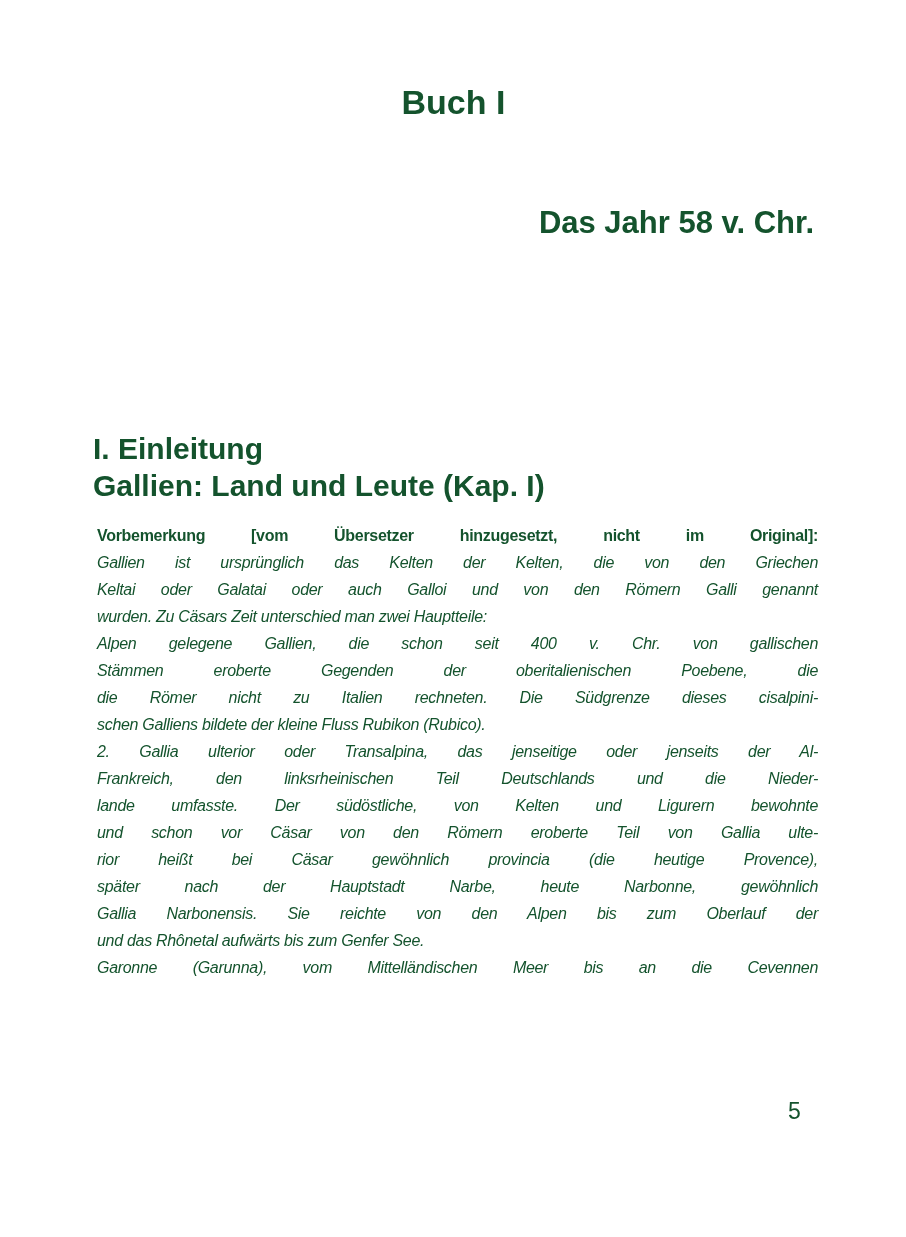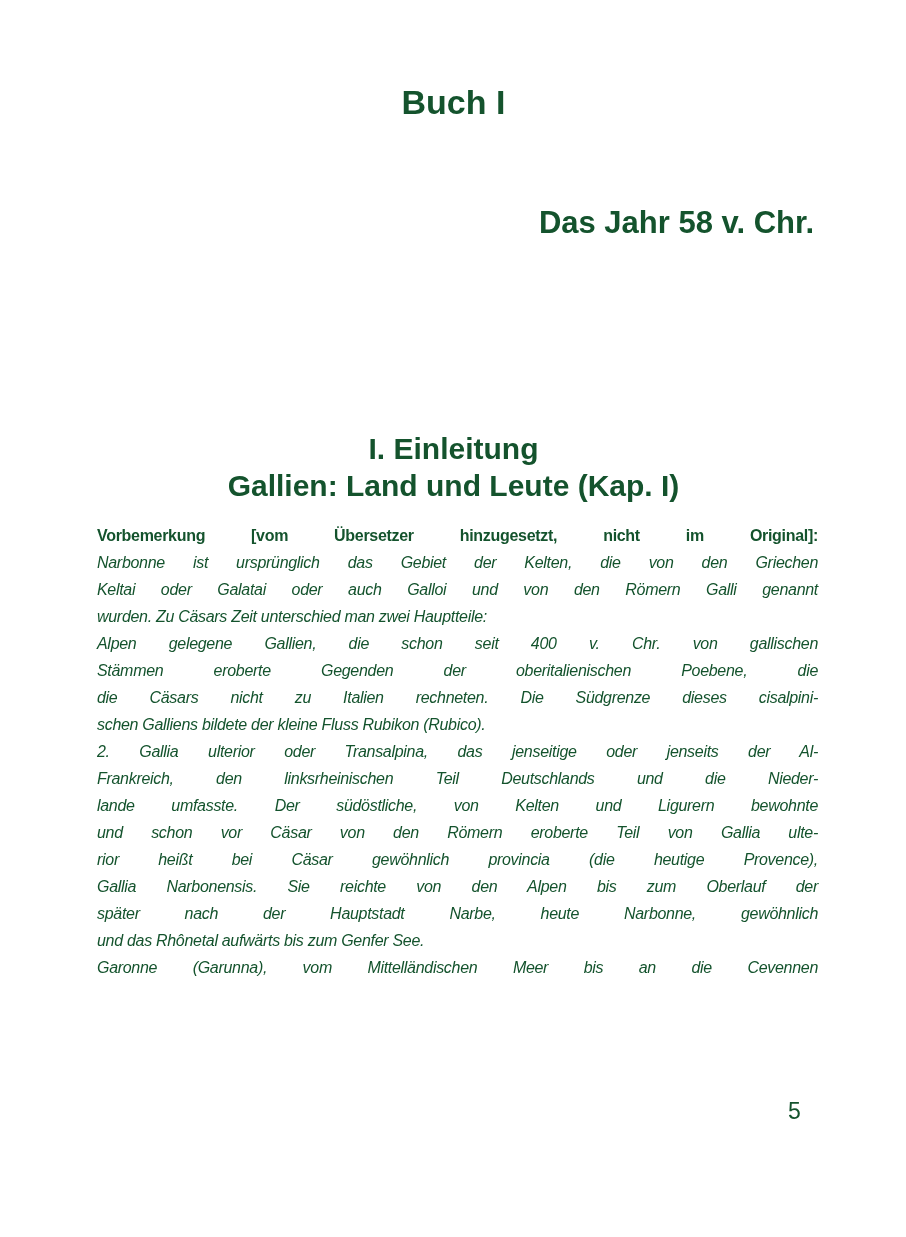--- a/index.html
+++ b/index.html
@@ -43,21 +43,21 @@
     width: 760px;
     font-size: 23px;
     line-height: 29px;
     white-space: pre;
   }
   .section-heading {
     position: absolute;
     top: 430px;
     left: 93px;
     width: 721px;
-    text-align: center;
+    text-align: left;
     font-size: 30px;
     font-weight: bold;
     line-height: 37px;
   }
   .body-block {
     position: absolute;
     top: 522px;
     left: 97px;
     width: 721px;
     font-size: 16px;
@@ -92,33 +92,33 @@
   <div class="chapter-title">Das Jahr 58 v. Chr.</div>
 
 
   <div class="section-heading">
     <div>I. Einleitung</div>
     <div>Gallien: Land und Leute (Kap. I)</div>
   </div>
 
   <div class="body-block">
     <div class="body-line foreword-line jline">Vorbemerkung [vom Übersetzer hinzugesetzt, nicht im Original]:</div>
-  <div class="body-line jline">Narbonne ist ursprünglich das Gebiet der Kelten, die von den Griechen</div>
+  <div class="body-line jline">Gallien ist ursprünglich das Kelten der Kelten, die von den Griechen</div>
       <div class="body-line jline">Keltai oder Galatai oder auch Galloi und von den Römern Galli genannt</div>
       <div class="body-line">wurden. Zu Cäsars Zeit unterschied man zwei Hauptteile:</div>
       <div class="body-line jline">Alpen gelegene Gallien, die schon seit 400 v. Chr. von gallischen</div>
       <div class="body-line jline">Stämmen eroberte Gegenden der oberitalienischen Poebene, die</div>
-      <div class="body-line jline">die Cäsars nicht zu Italien rechneten. Die Südgrenze dieses cisalpini-</div>
+      <div class="body-line jline">die Römer nicht zu Italien rechneten. Die Südgrenze dieses cisalpini-</div>
       <div class="body-line">schen Galliens bildete der kleine Fluss Rubikon (Rubico).</div>
       <div class="body-line jline">2. Gallia ulterior oder Transalpina, das jenseitige oder jenseits der Al-</div>
       <div class="body-line jline">Frankreich, den linksrheinischen Teil Deutschlands und die Nieder-</div>
       <div class="body-line jline">lande umfasste. Der südöstliche, von Kelten und Ligurern bewohnte</div>
       <div class="body-line jline">und schon vor Cäsar von den Römern eroberte Teil von Gallia ulte-</div>
       <div class="body-line jline">rior heißt bei Cäsar gewöhnlich provincia (die heutige Provence),</div>
+      <div class="body-line jline">später nach der Hauptstadt Narbe, heute Narbonne, gewöhnlich</div>
       <div class="body-line jline">Gallia Narbonensis. Sie reichte von den Alpen bis zum Oberlauf der</div>
-      <div class="body-line jline">später nach der Hauptstadt Narbe, heute Narbonne, gewöhnlich</div>
       <div class="body-line">und das Rhônetal aufwärts bis zum Genfer See.</div>
       <div class="body-line jline">Garonne (Garunna), vom Mittelländischen Meer bis an die Cevennen</div>
     </div>
 
   <div class="page-number">5</div>
 
 </div>
 
 </body></html>

